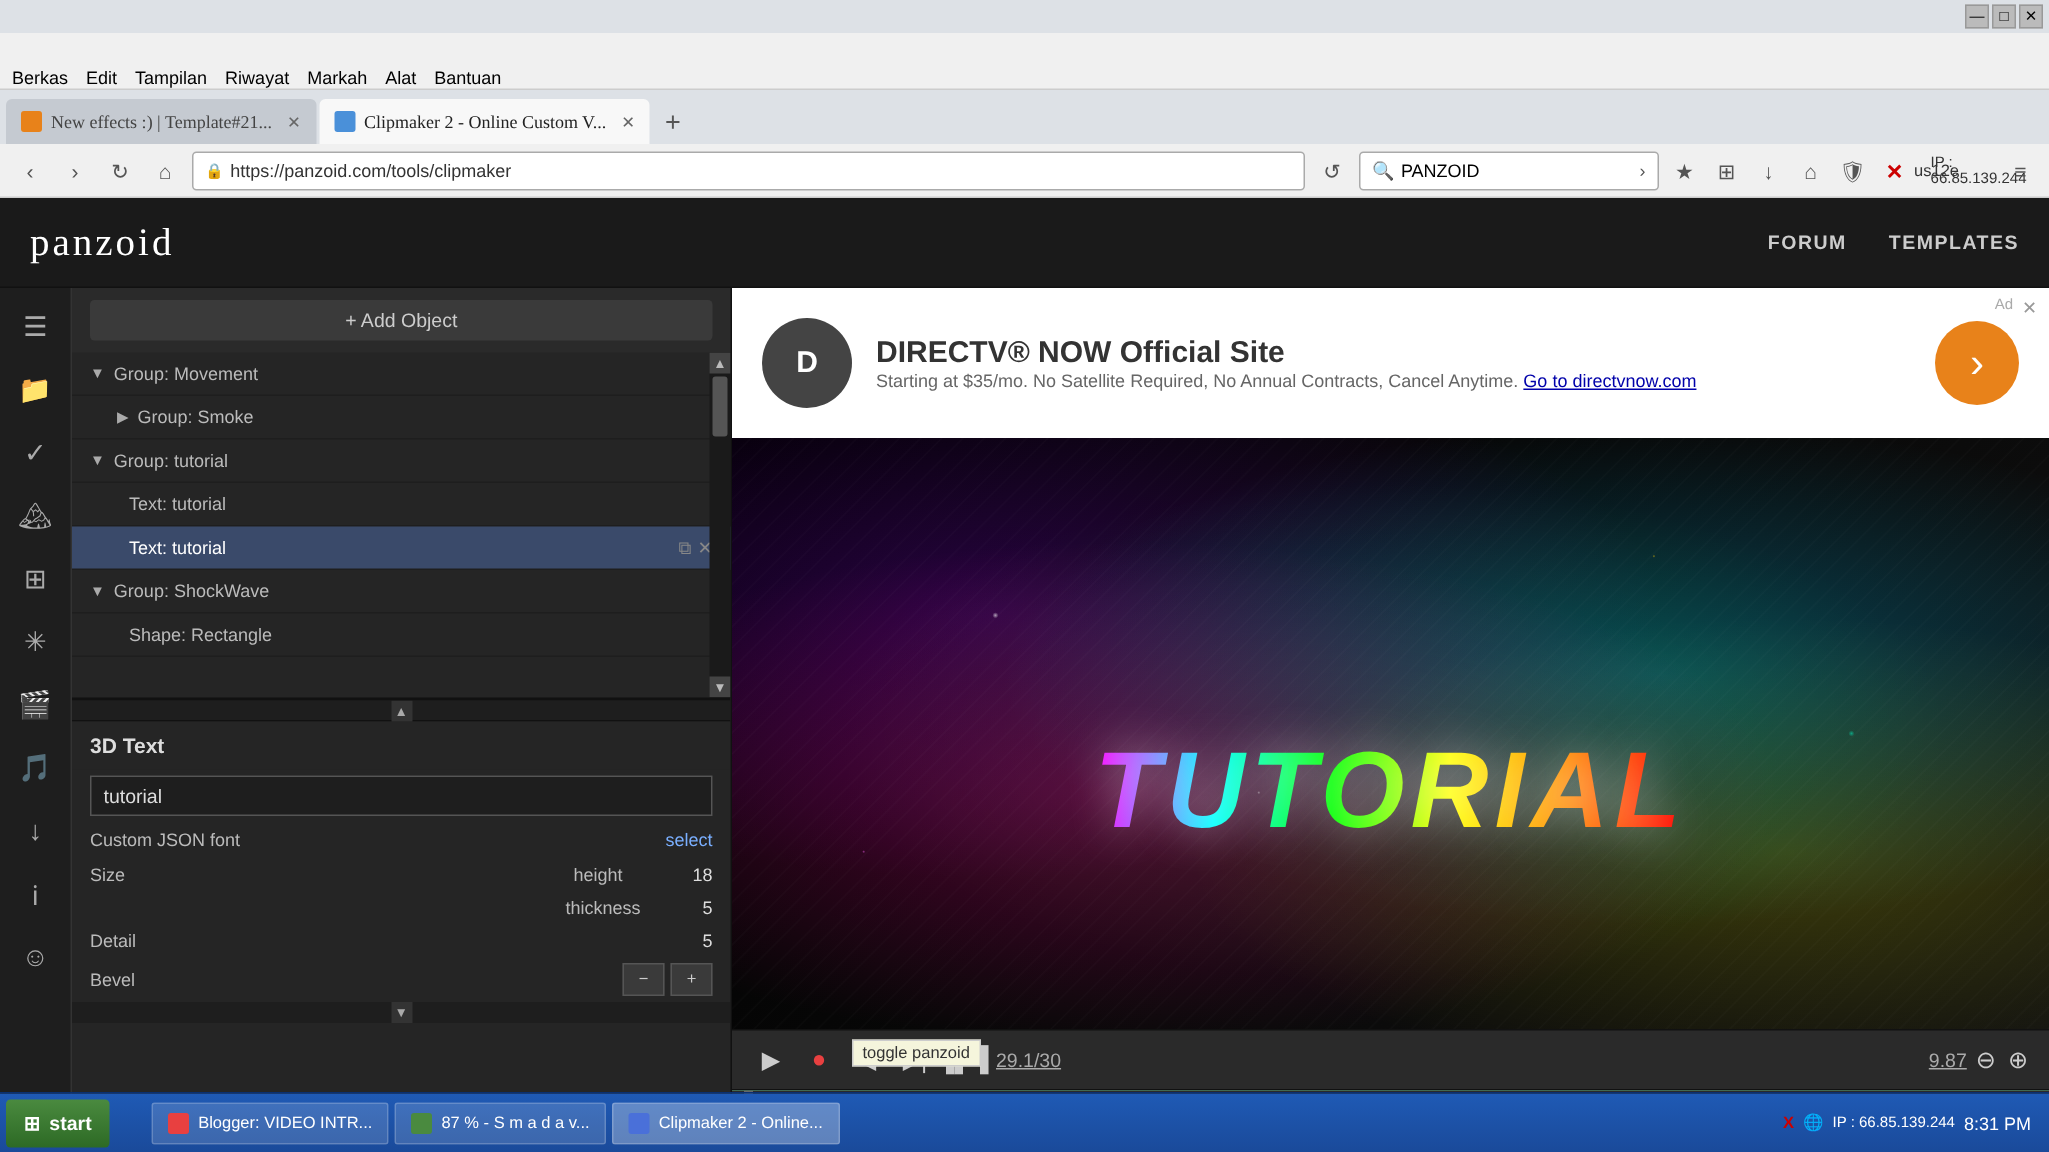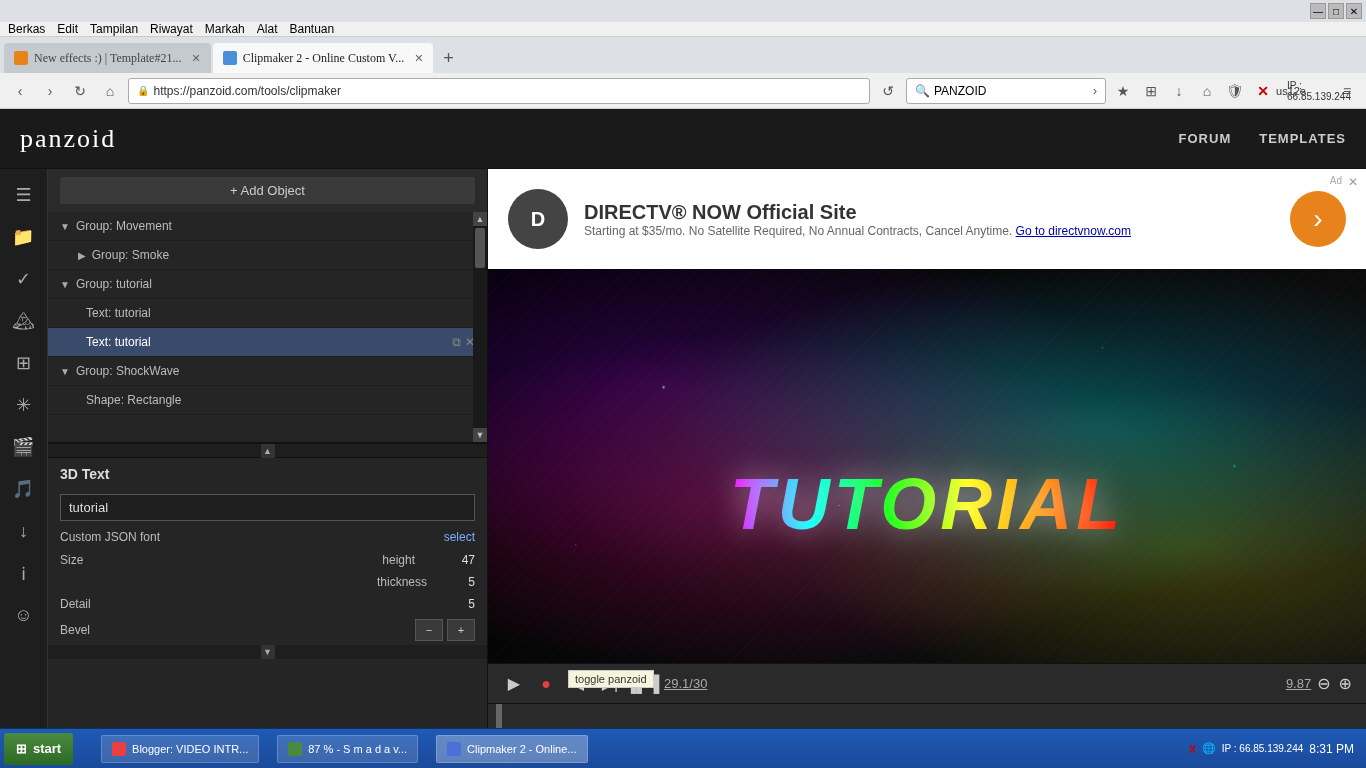--- a/index.html
+++ b/index.html
@@ -15,21 +15,21 @@
       padding: 0 4px;
     }
     .browser-titlebar-buttons { display: flex; gap: 2px; }
     .browser-titlebar-buttons span {
       width: 16px; height: 16px; background: #bbb; border: 1px solid #999;
       display: flex; align-items: center; justify-content: center; font-size: 10px; cursor: pointer;
     }
 
     .browser-menubar {
       background: #f0f0f0;
-      height: 15px;
+      height: 38px;
       display: flex;
       align-items: flex-end;
       padding: 0 8px;
       font-size: 12px;
       gap: 12px;
       border-bottom: 1px solid #ccc;
     }
     .browser-menubar span { cursor: pointer; }
 
     .browser-tabbar {
@@ -335,21 +335,21 @@
       padding: 4px 12px;
       border-radius: 3px;
       font-size: 13px;
       font-weight: bold;
       cursor: pointer;
       display: flex;
       align-items: center;
       gap: 6px;
       height: 32px;
     }
-    .taskbar-items { display: flex; gap: 18px; margin-left: 8px; flex: 1; padding-left: 20px; }
+    .taskbar-items { display: flex; gap: 4px; margin-left: 8px; flex: 1; padding-left: 20px; }
     .taskbar-item {
       background: rgba(255,255,255,0.15);
       color: #fff;
       padding: 4px 10px;
       font-size: 11px;
       cursor: pointer;
       border: 1px solid rgba(255,255,255,0.2);
       border-radius: 2px;
       height: 28px;
       display: flex;
@@ -550,21 +550,21 @@
 
 
       <div class="props-field">
         <span class="field-label">Custom JSON font</span>
         <span class="field-value" style="color:#7aafff;cursor:pointer;">select</span>
       </div>
 
       <div class="props-row">
         <span class="label">Size</span>
         <span style="color:#bbb;margin-right:20px;">height</span>
-        <span class="val">47</span>
+        <span class="val">18</span>
       </div>
       <div class="props-row">
         <span class="label"></span>
         <span style="color:#bbb;margin-right:8px;text-align:right;">thickness</span>
         <span class="val">5</span>
       </div>
 
       <div class="props-row">
         <span class="label">Detail</span>
         <span class="val">5</span>

